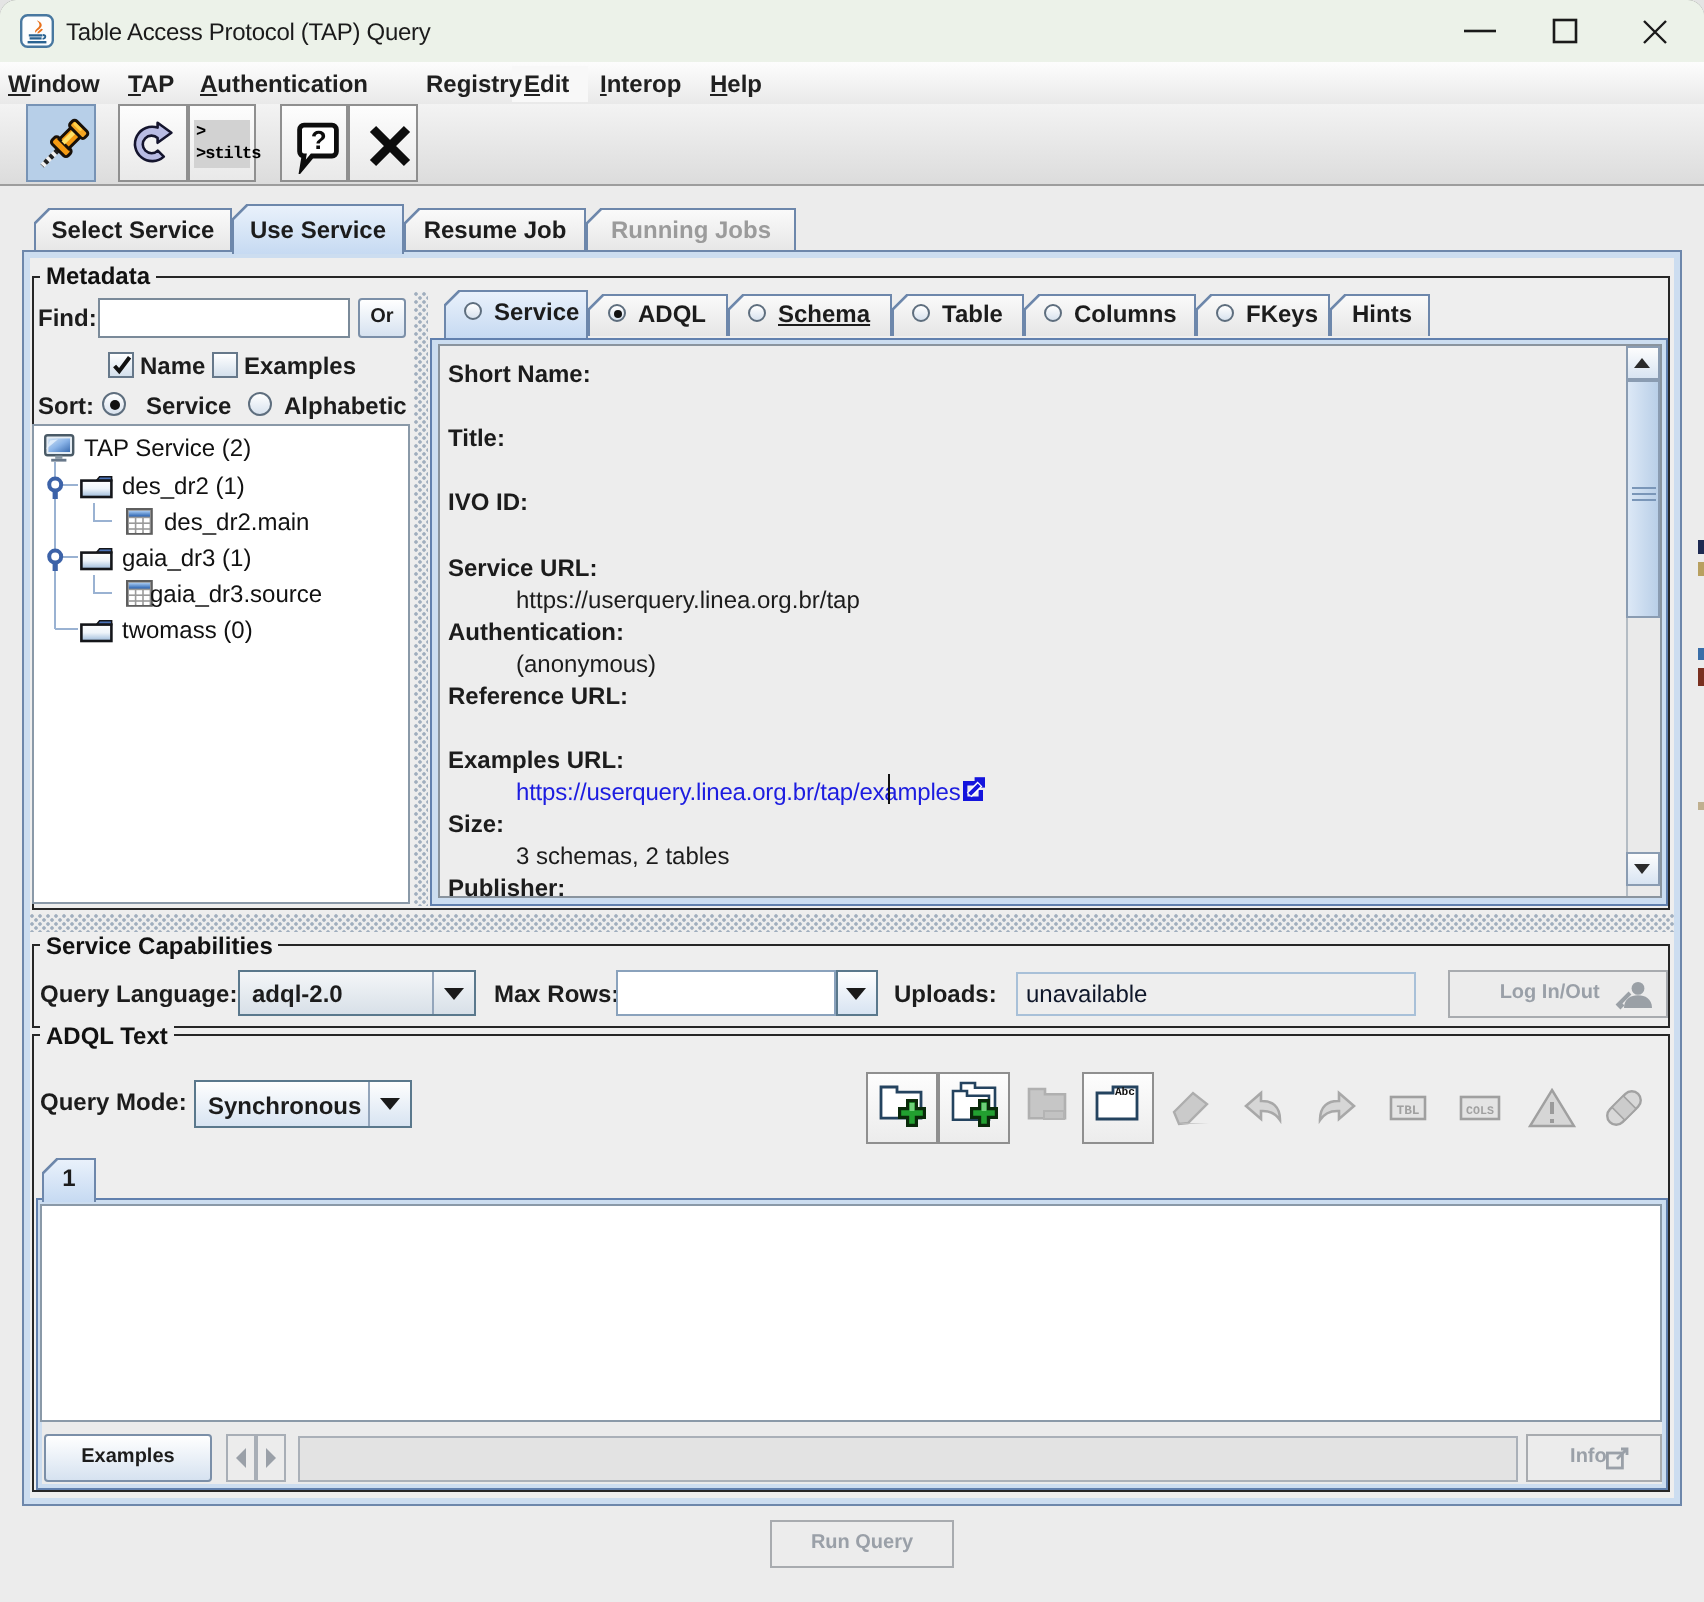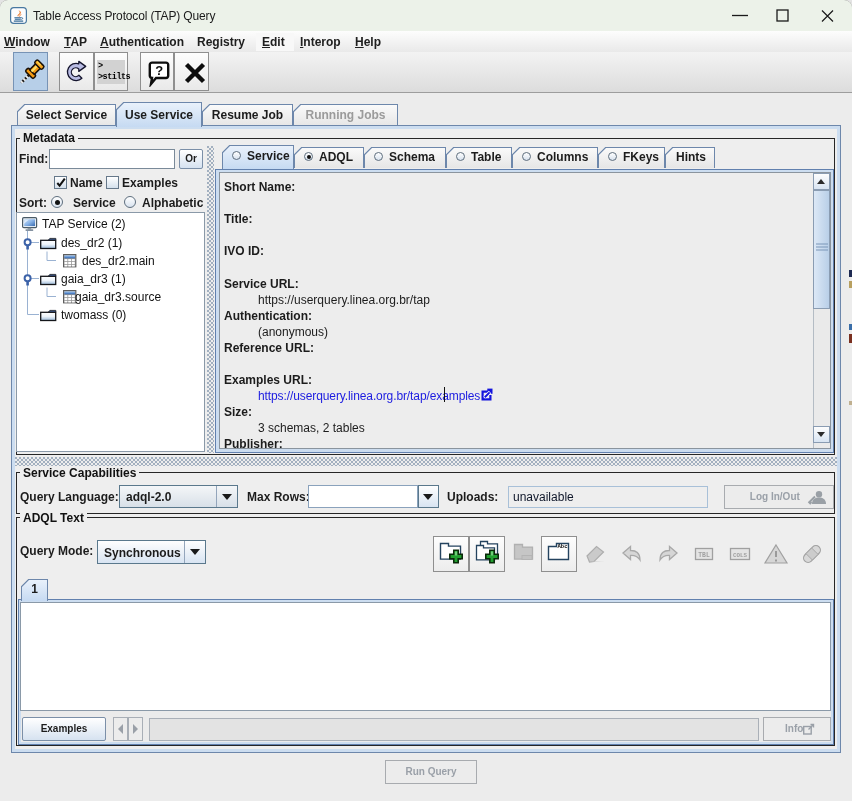--- a/index.html
+++ b/index.html
@@ -62,21 +62,21 @@
  <rect x="52" y="10" width="11" height="11" fill="none" stroke="#1a1a1a" stroke-width="1.3"></rect>
  <path d="M97 10.5 l11 11 M108 10.5 l-11 11" stroke="#1a1a1a" stroke-width="1.2"></path>
 </svg>
 
 <div class="b menubar"></div>
 <div class="b" style="left:256px;top:33px;width:38px;height:18px;background:#f8f8f8;"></div>
 <div class="b menuitem" style="left:4px;"><u>W</u>indow</div>
 <div class="b menuitem" style="left:64px;"><u>T</u>AP</div>
 <div class="b menuitem" style="left:100px;">
 <u>A</u>uthentication</div>
-<div class="b menuitem" style="left:197px;">Registry</div>
+<div class="b menuitem" style="left:213px;">Registry</div>
 <div class="b menuitem" style="left:262px;"><u>E</u>dit</div>
 <div class="b menuitem" style="left:300px;"><u>I</u>nterop</div>
 <div class="b menuitem" style="left:355px;"><u>H</u>elp</div>
 
 <div class="b toolbar"></div>
 <div class="b tbtn sel" style="left:13px;top:52px;"></div>
 <div class="b tbtn" style="left:59px;top:52px;"></div>
 <div class="b tbtn" style="left:94px;top:52px;width:34px;"></div>
 <div class="b tbtn" style="left:140px;top:52px;width:34px;"></div>
 <div class="b tbtn" style="left:174px;top:52px;"></div>
@@ -272,21 +272,21 @@
 <div class="b tab tabshape" style="left:665px;top:147px;width:50px;height:21px;">
     <div class="edge tabshape"></div>
     <div class="fill tabshape"></div>
   </div>
 <div class="b radio" style="z-index:5;left:232px;top:151px;width:9px;height:9px;"></div>
 <div class="b lbl12" style="z-index:5;left:247px;top:149px;">Service</div>
 <div class="b radio" style="z-index:5;left:304px;top:152px;width:9px;height:9px;"></div>
 <div class="b" style="z-index:5;left:306.5px;top:154.5px;width:4px;height:4px;background:#111;border-radius:50%;"></div>
 <div class="b lbl12" style="z-index:5;left:319px;top:150px;">ADQL</div>
 <div class="b radio" style="z-index:5;left:374px;top:152px;width:9px;height:9px;"></div>
-<div class="b lbl12" style="z-index:5;left:389px;top:150px;">Schema</div>
+<div class="b lbl12" style="z-index:5;left:389px;top:150px;text-decoration:underline;">Schema</div>
 <div class="b radio" style="z-index:5;left:456px;top:152px;width:9px;height:9px;"></div>
 <div class="b lbl12" style="z-index:5;left:471px;top:150px;">Table</div>
 <div class="b radio" style="z-index:5;left:522px;top:152px;width:9px;height:9px;"></div>
 <div class="b lbl12" style="z-index:5;left:537px;top:150px;">Columns</div>
 <div class="b radio" style="z-index:5;left:608px;top:152px;width:9px;height:9px;"></div>
 <div class="b lbl12" style="z-index:5;left:623px;top:150px;">FKeys</div>
 <div class="b lbl12" style="z-index:5;left:676px;top:150px;">Hints</div>
 
 <div class="b" style="left:215px;top:169px;width:619px;height:284px;border:1px solid #6180ae;box-shadow:inset 0 0 0 3px #ccddf0;background:#ededed;"></div>
 <div class="b" style="left:219px;top:172px;width:612px;height:277px;border:1px solid #8a949e;background:#ededed;"></div>

